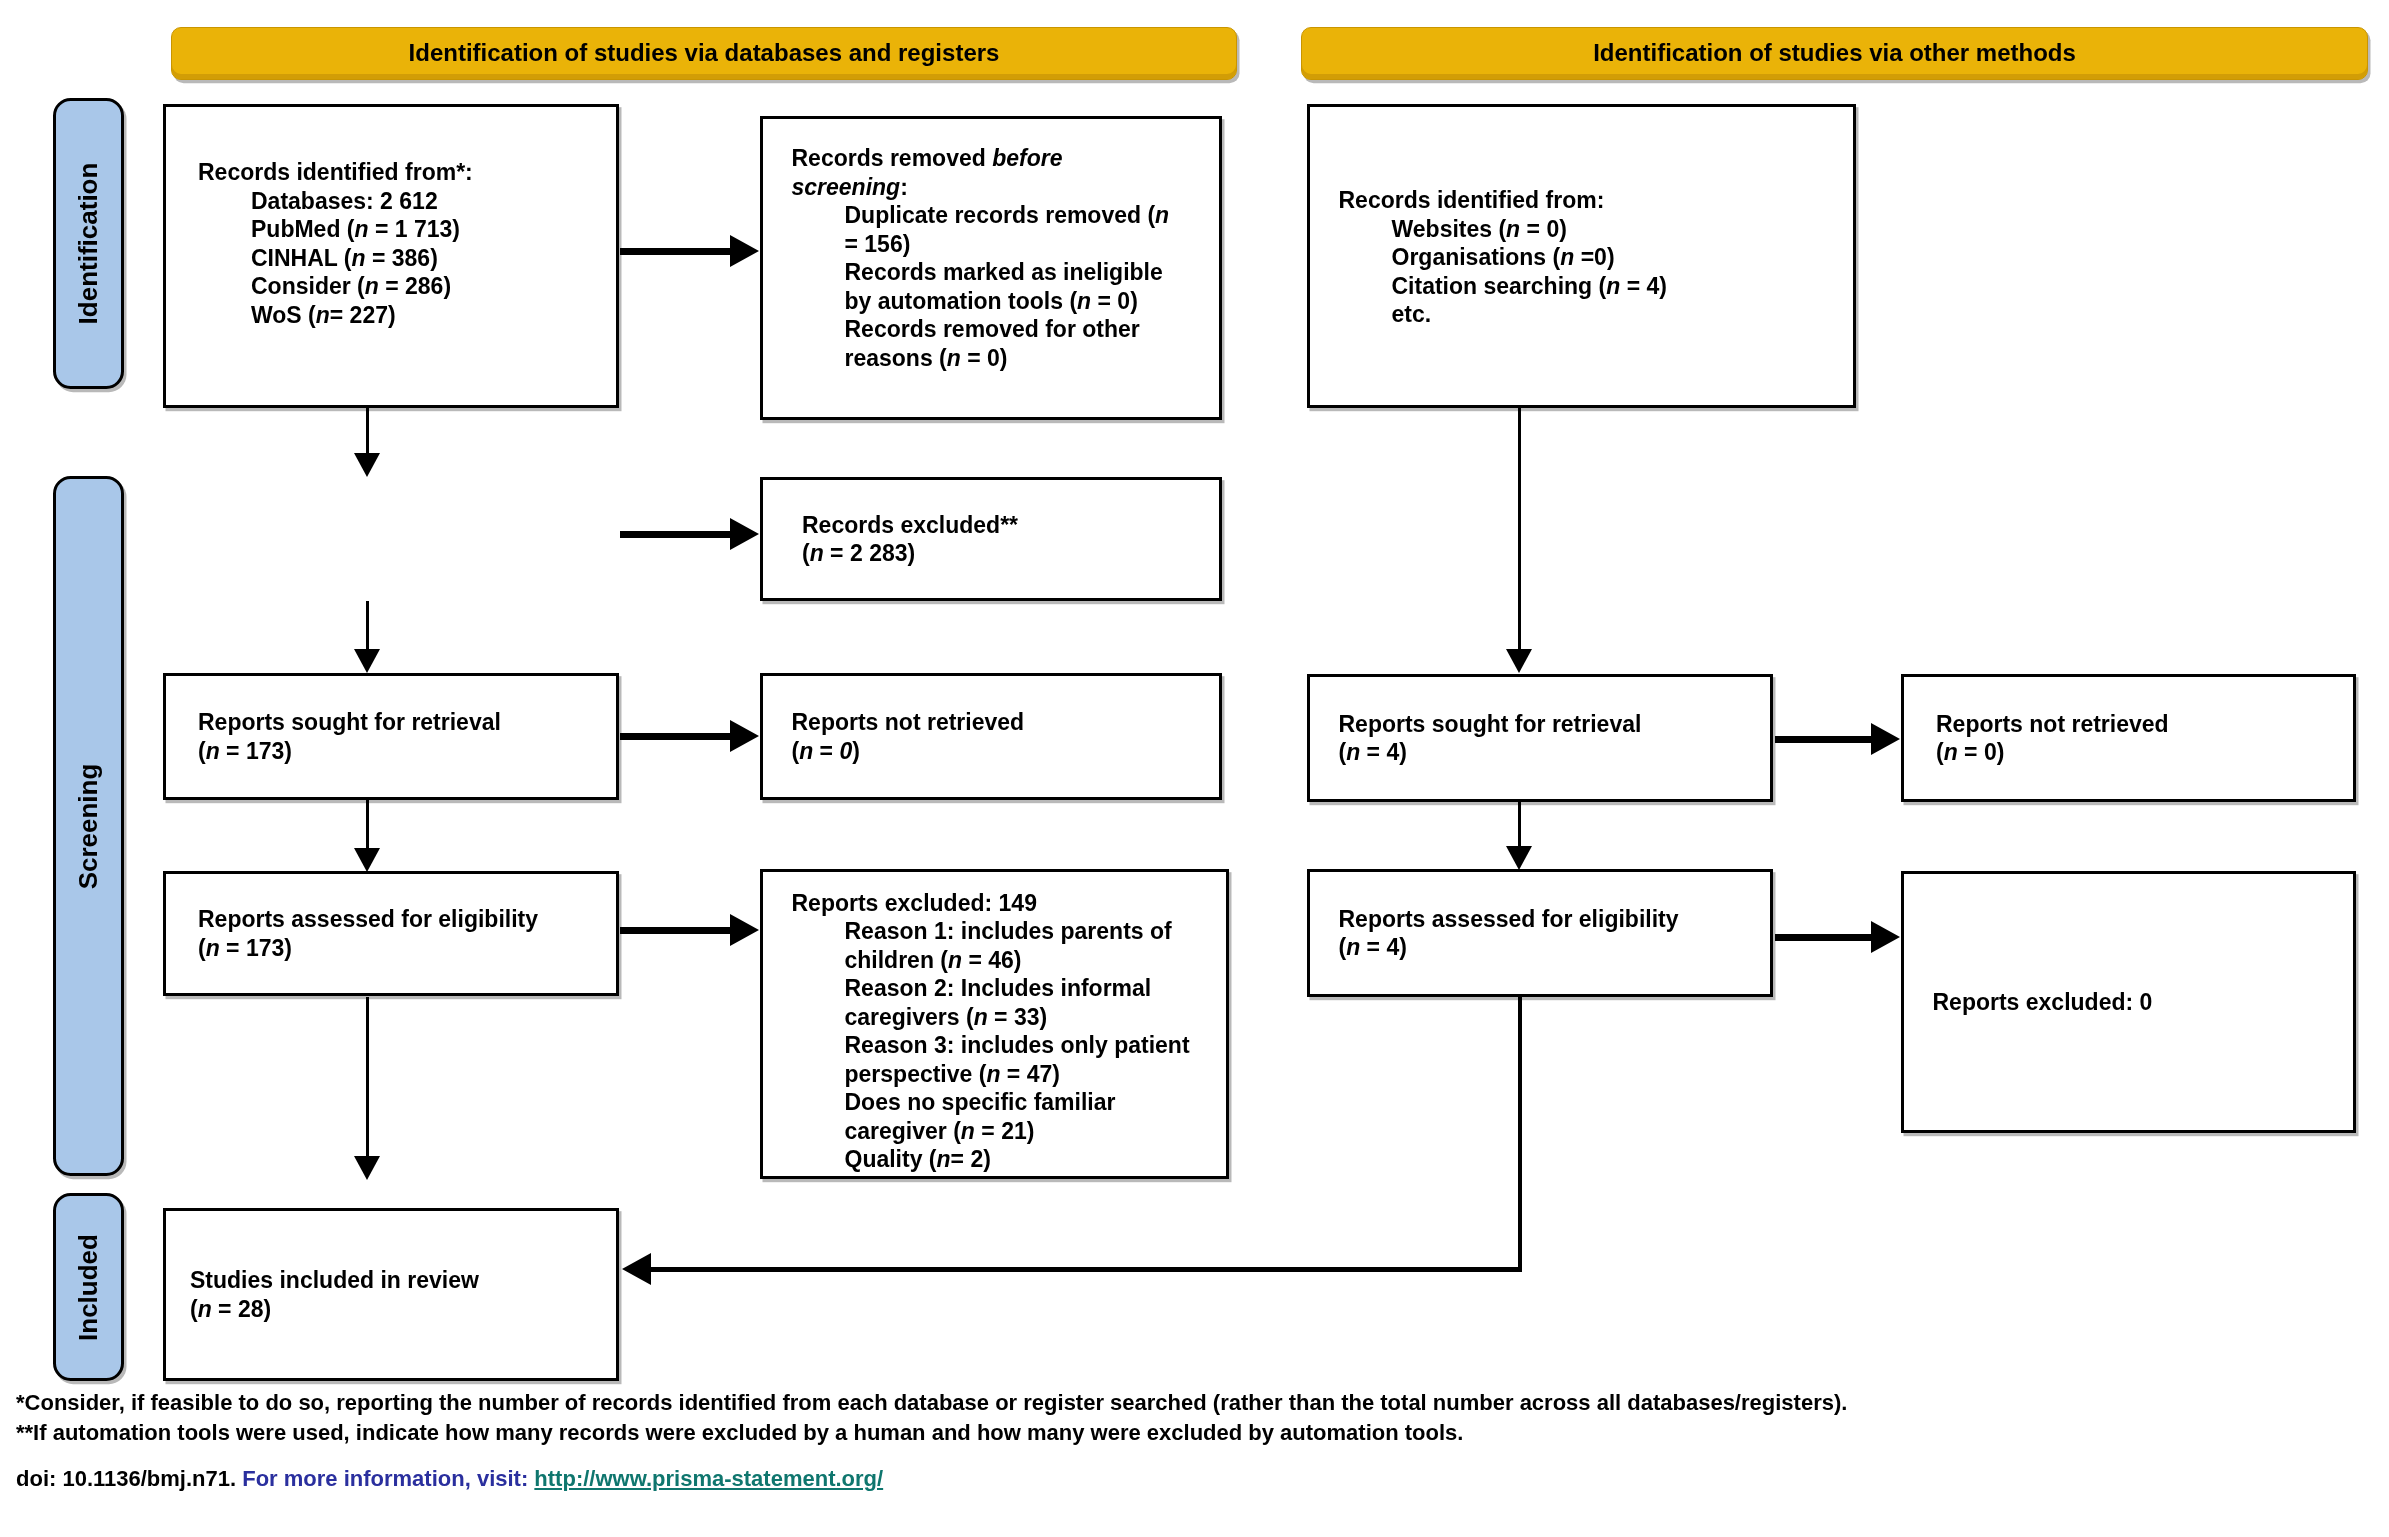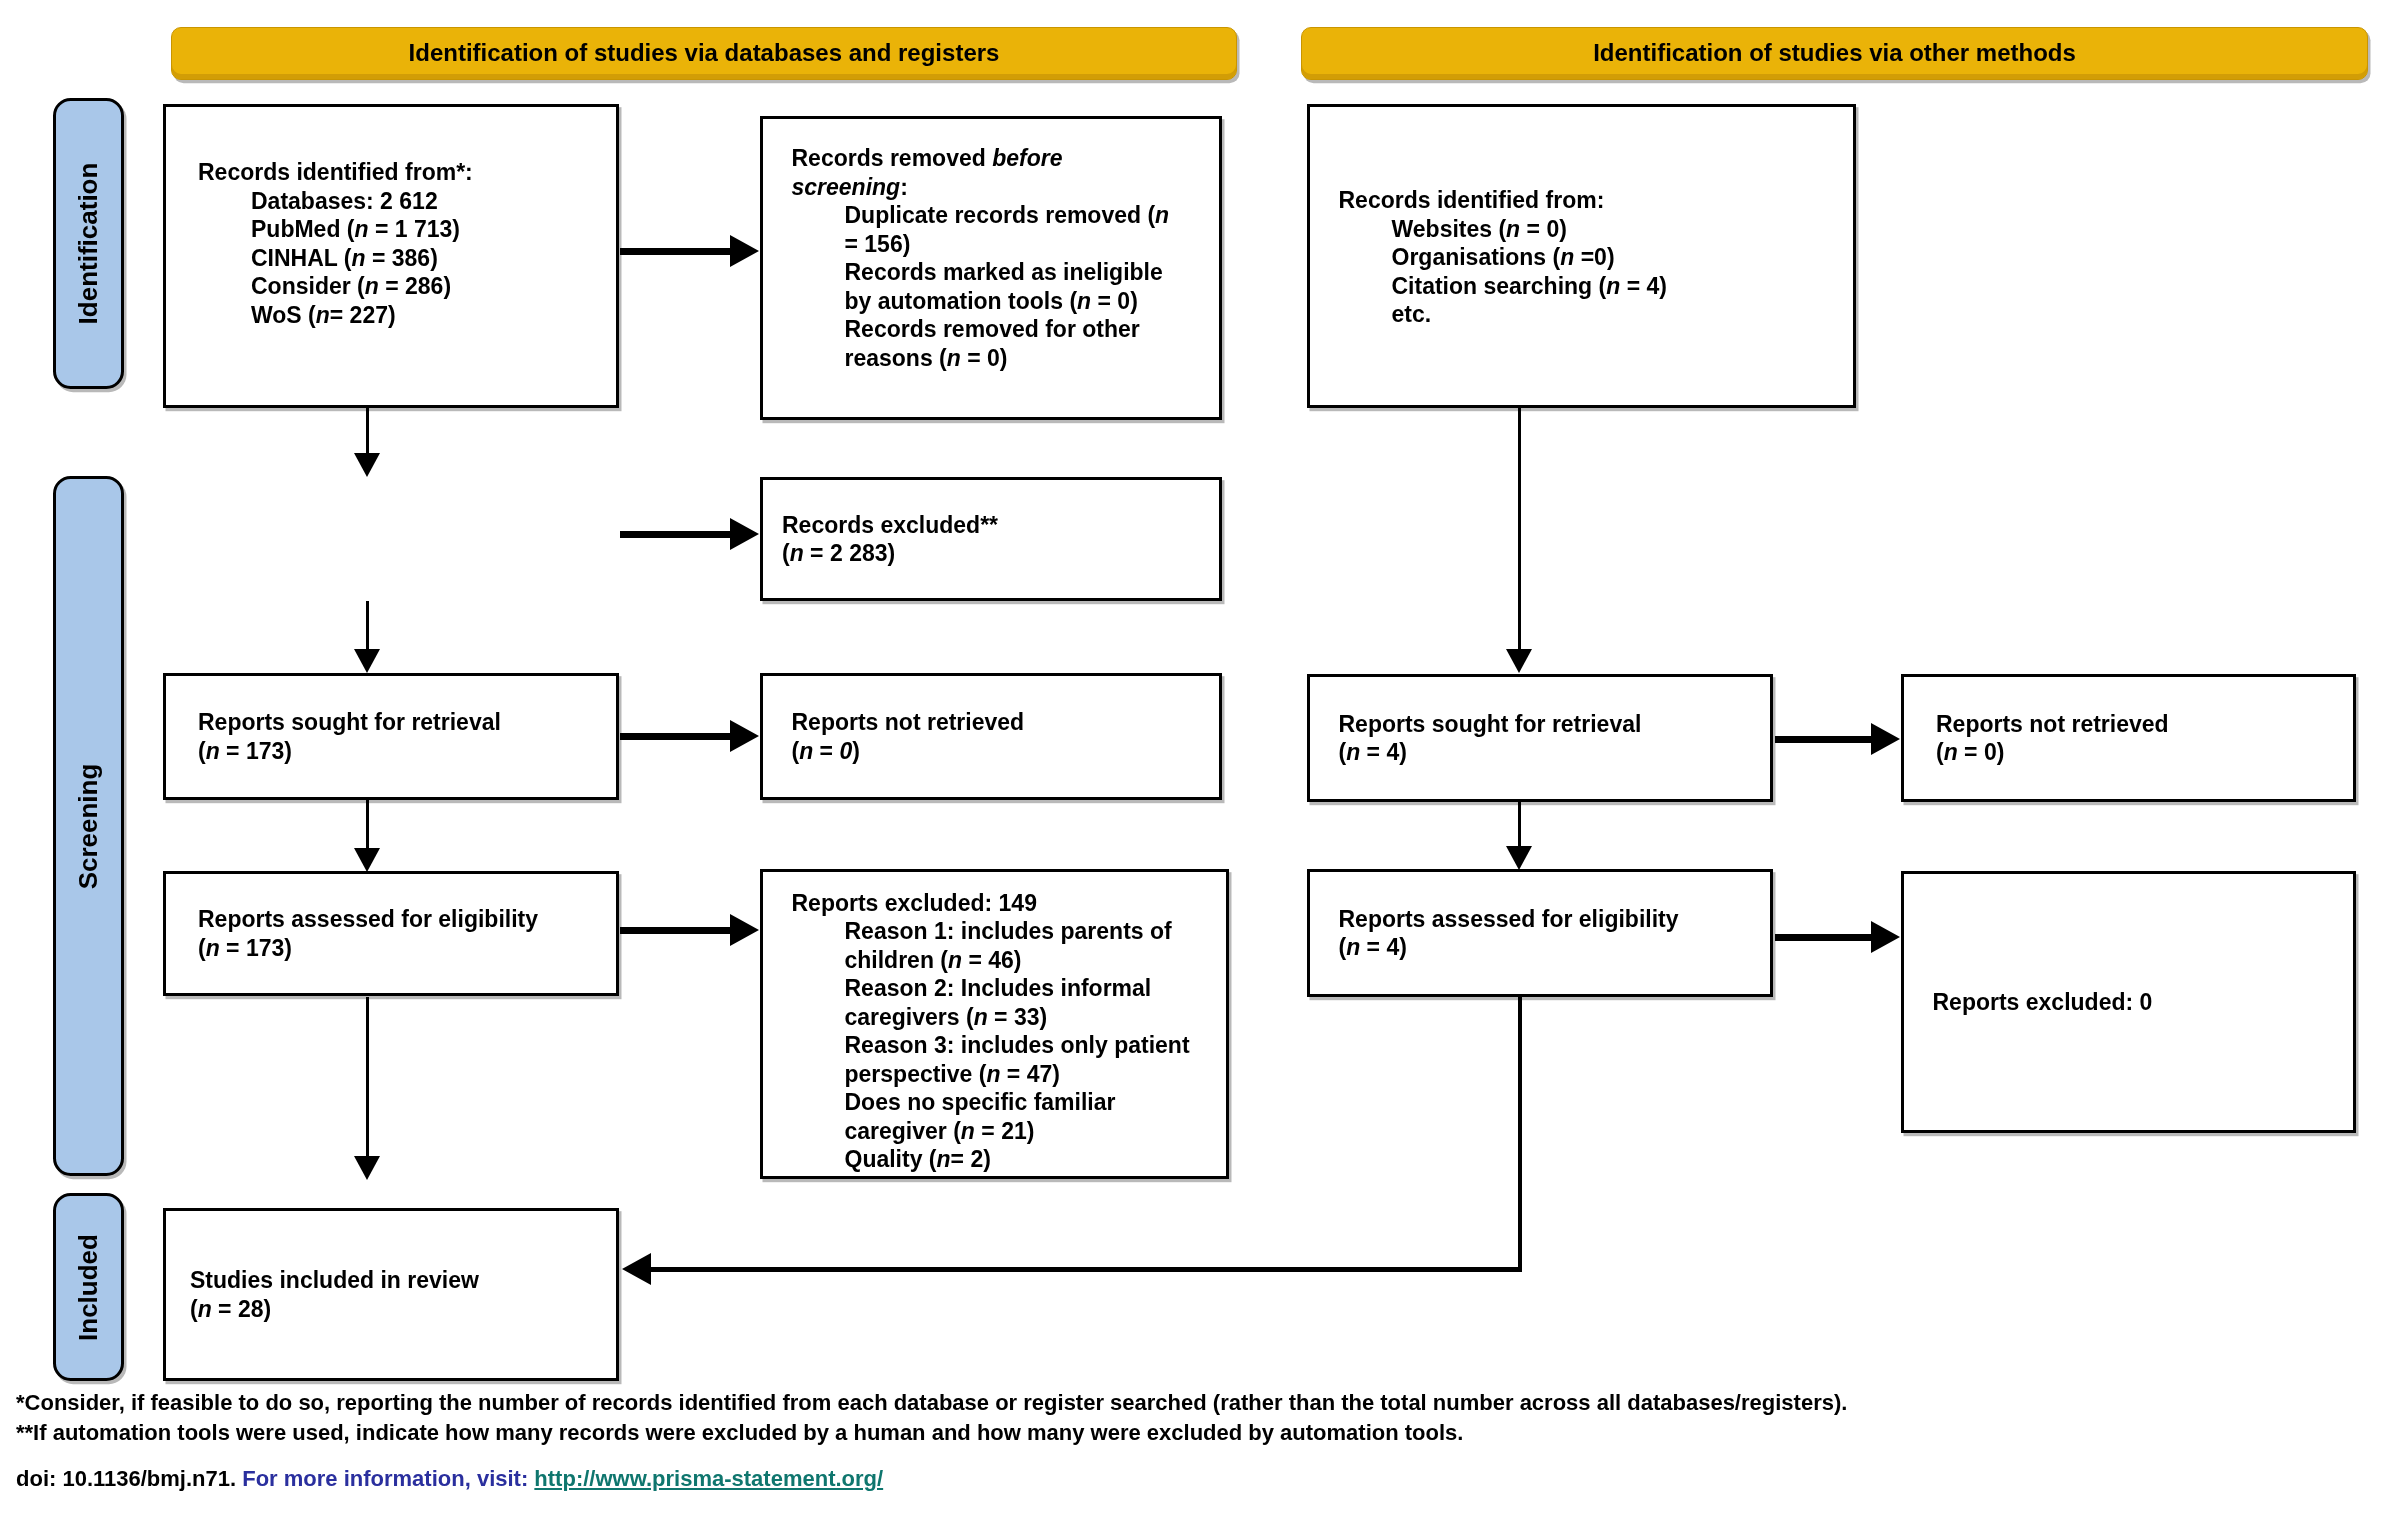--- a/index.html
+++ b/index.html
@@ -84,21 +84,21 @@
       <div class="line ind"><span>reasons (</span><span class="i">n</span><span> = 0)</span></div>
     </div>
   <div class="box" style="left:1307px;top:104px;width:549px;height:304px;padding:79px 12.7px 0 28.5px;">
       <div class="line"><span>Records identified from:</span></div>
       <div class="line ind"><span>Websites (</span><span class="i">n</span><span> = 0)</span></div>
       <div class="line ind"><span>Organisations (</span><span class="i">n</span><span> =0)</span></div>
       <div class="line ind"><span>Citation searching (</span><span class="i">n</span><span> = 4)</span></div>
       <div class="line ind"><span>etc.</span></div>
     </div>
 
-  <div class="box vcenter" style="left:760px;top:477px;width:462px;height:124px;padding-left:19px;">
+  <div class="box vcenter" style="left:760px;top:477px;width:462px;height:124px;padding-left:39px;">
       <div class="line"><span>Records excluded**</span></div>
       <div class="line"><span>(</span><span class="i">n</span><span> = 2 283)</span></div>
     </div>
 
   <div class="box vcenter" style="left:163px;top:673px;width:456px;height:127px;padding-left:32px;">
       <div class="line"><span>Reports sought for retrieval</span></div>
       <div class="line"><span>(</span><span class="i">n</span><span> = 173)</span></div>
     </div>
   <div class="box vcenter" style="left:760px;top:673px;width:462px;height:127px;padding-left:28.5px;">
       <div class="line"><span>Reports not retrieved</span></div>

